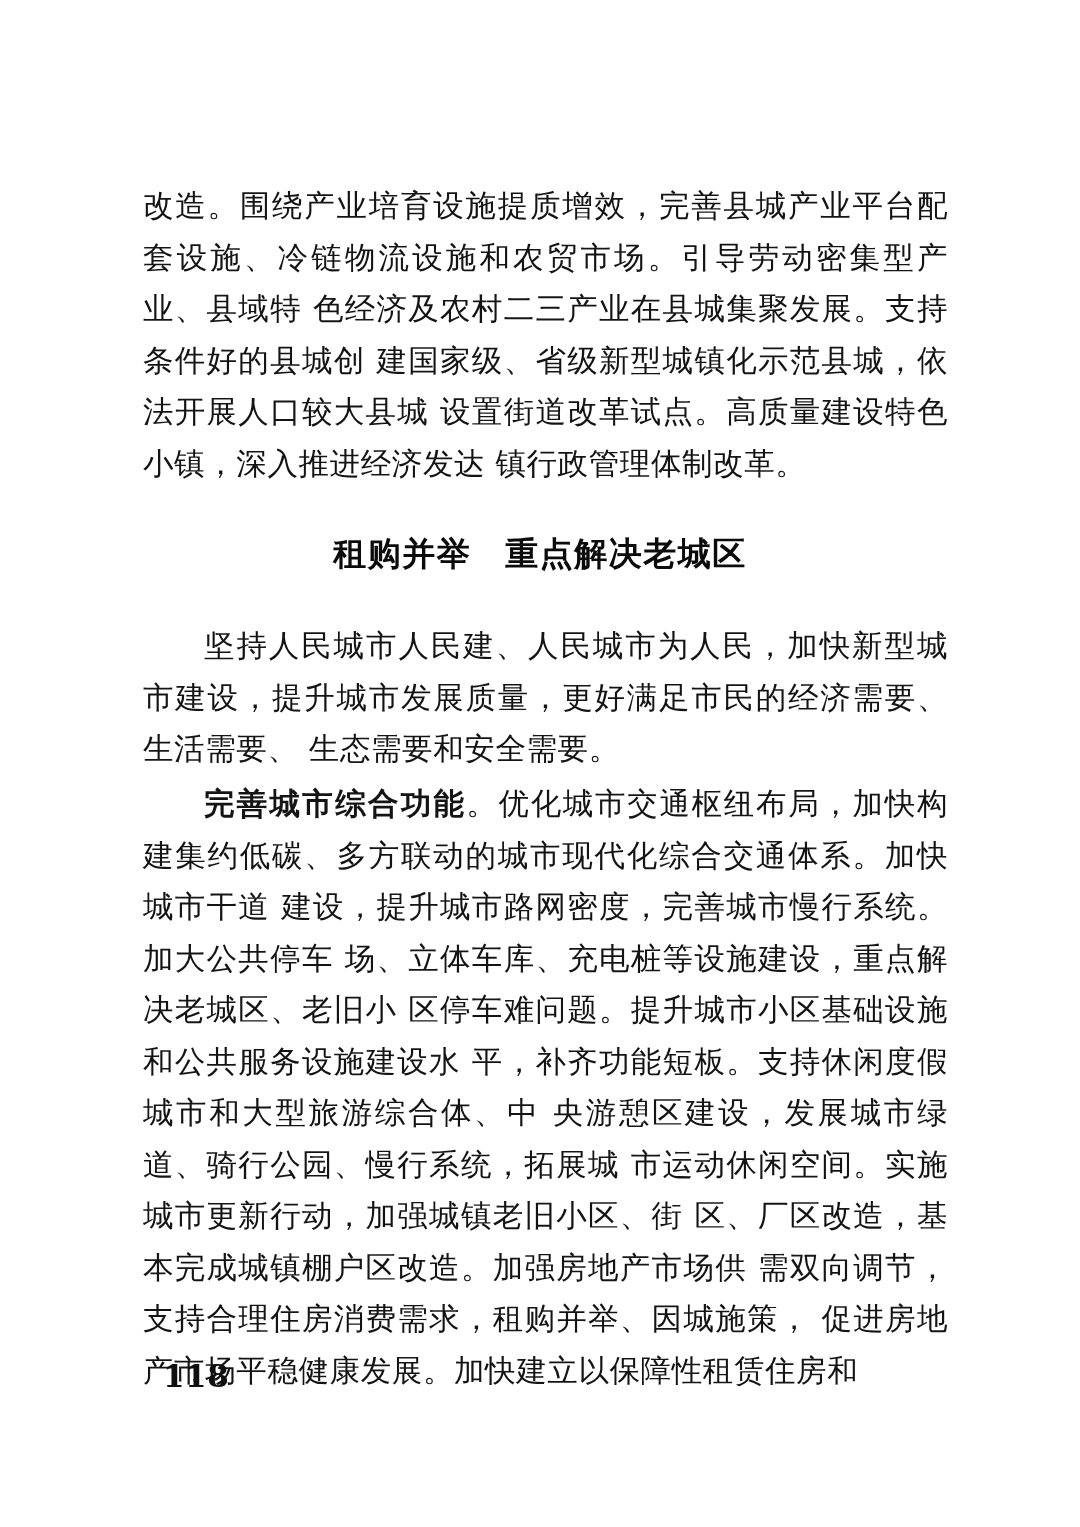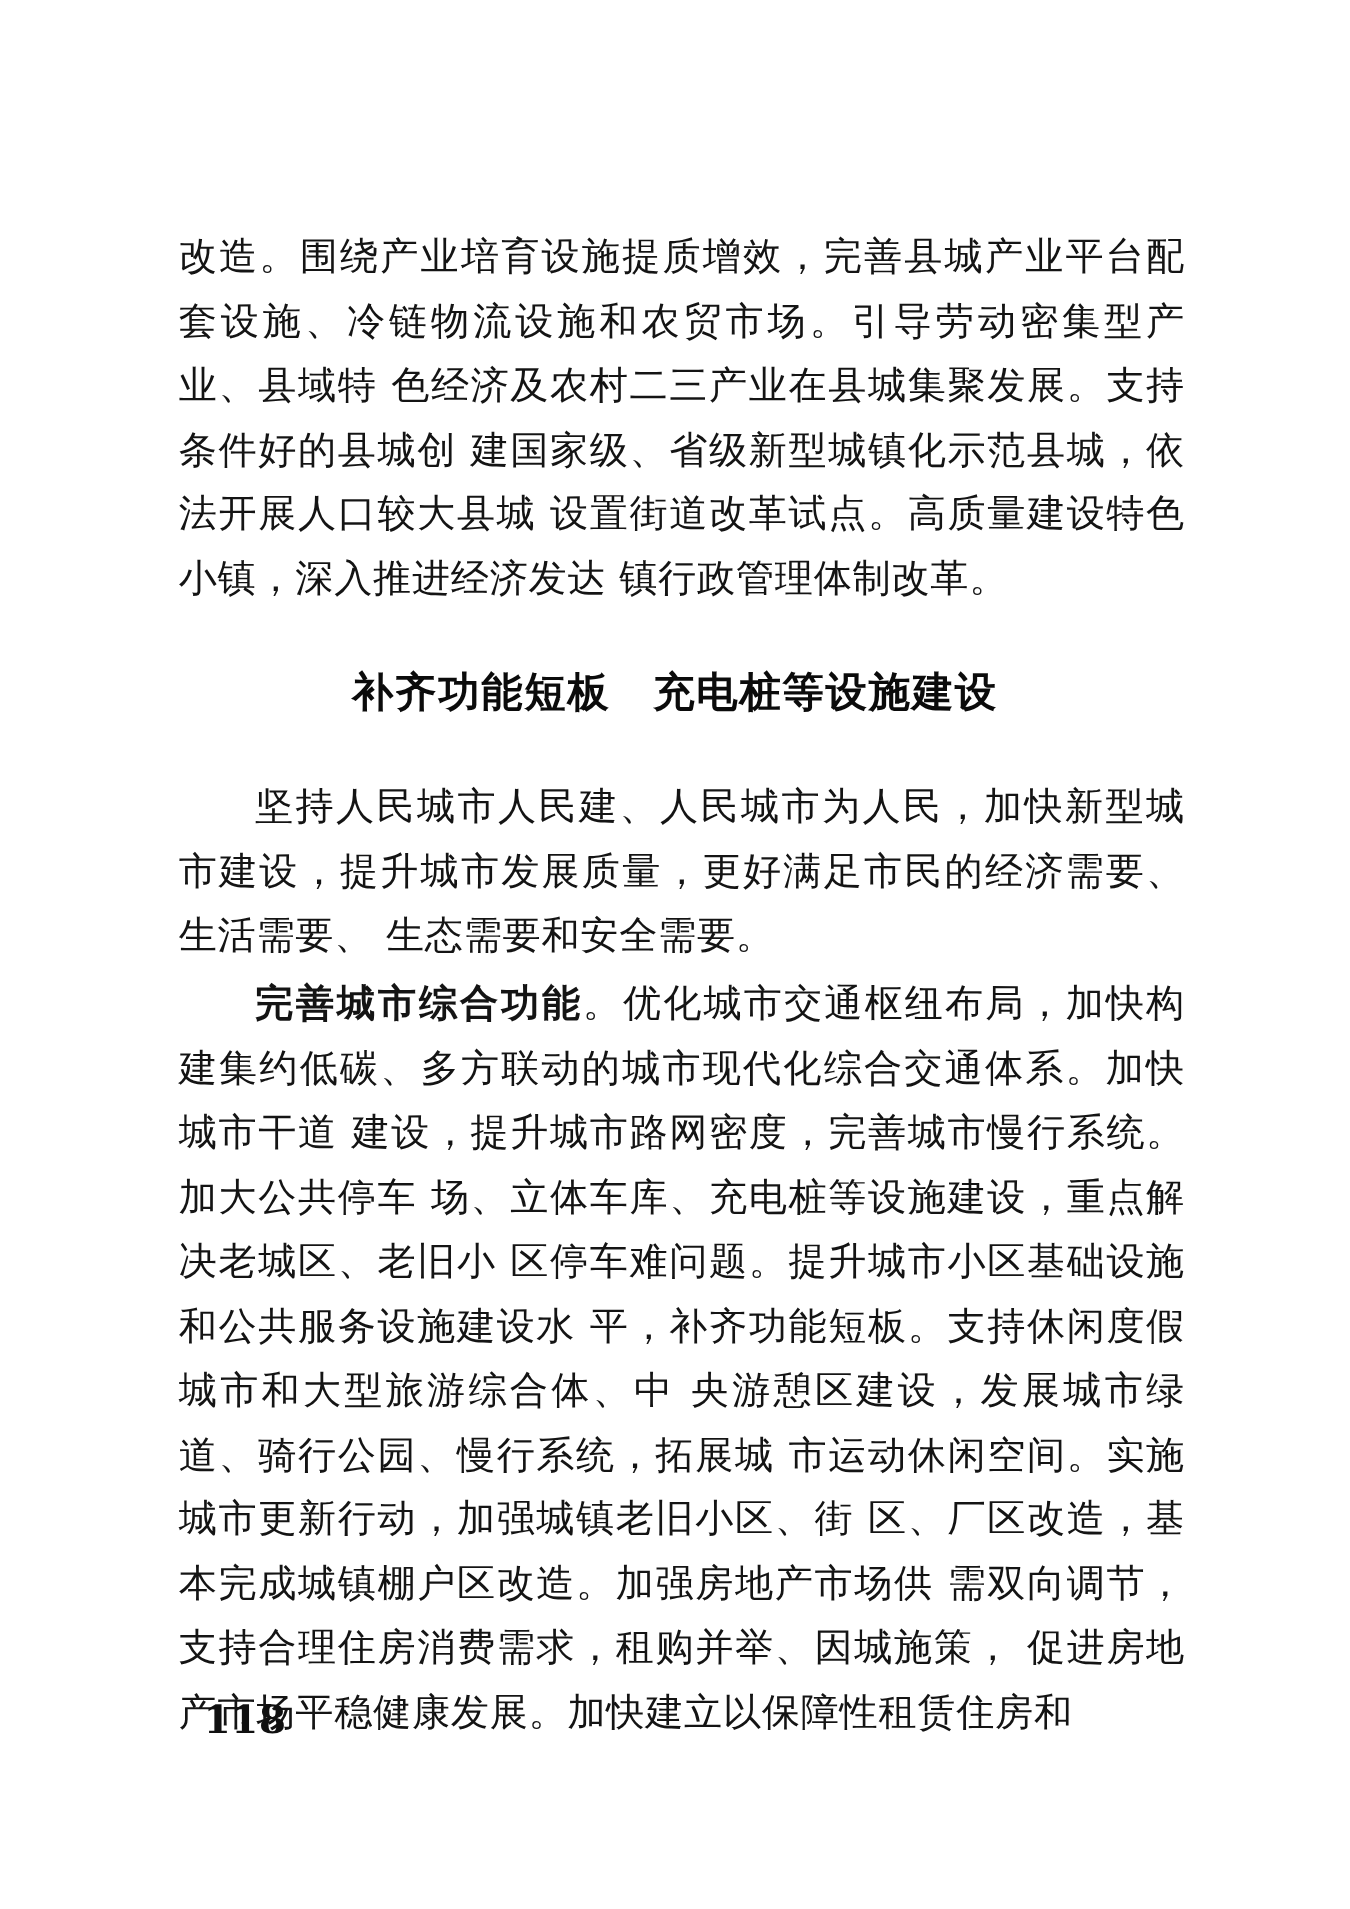--- a/index.html
+++ b/index.html
@@ -84,21 +84,21 @@
 </head>
 <body>
 
 <div class="page">
 
   <div class="body-block" style="top:180px;">
     <p class="para cont"><span>改造。围绕产业培育设施提质增效，完善县城产业平台配套设</span><span>施、冷链物流设施和农贸市场。引导劳动密集型产业、县域特 色</span><span>经济及农村二三产业在县城集聚发展。支持条件好的县城创 建国</span><span>家级、省级新型城镇化示范县城，依法开展人口较大县城 设置街</span><span>道改革试点。高质量建设特色小镇，深入推进经济发达 镇行政</span><span>管理体制改革。</span></p>
   </div>
 
   <div class="chapter-heading" style="top:532px;">
-    <span>补齐功能短板</span><span class="gap"></span><span>充电桩等设施建设</span>
+    <span>租购并举</span><span class="gap"></span><span>重点解决老城区</span>
   </div>
 
   <div class="body-block" style="top:778px;">
     <p class="para indent"><span class="lead">完善城市综合功能</span><span>。优化城市交通枢纽布局，加快构建集约低碳、多方联动的城市现代化综合交通体系。加快城市干道 建设，提升城市路网密度，完善城市慢行系统。加大公共停车 场、立体车库、充电桩等设施建设，重点解决老城区、老旧小 区停车难问题。提升城市小区基础设施和公共服务设施建设水 平，补齐功能短板。支持休闲度假城市和大型旅游综合体、中 央游憩区建设，发展城市绿道、骑行公园、慢行系统，拓展城 市运动休闲空间。实施城市更新行动，加强城镇老旧小区、街 区、厂区改造，基本完成城镇棚户区改造。加强房地产市场供 需双向调节，支持合理住房消费需求，租购并举、因城施策， 促进房地产市场平稳健康发展。加快建立以保障性租赁住房和</span></p>
   </div>
 
   <div class="body-block" style="top:620px;">
     <p class="para indent"><span>坚持人民城市人民建、人民城市为人民，加快新型城市建设，提升城市发展质量，更好满足市民的经济需要、生活需要、 生态需要和安全需要。</span></p>
   </div>
 

